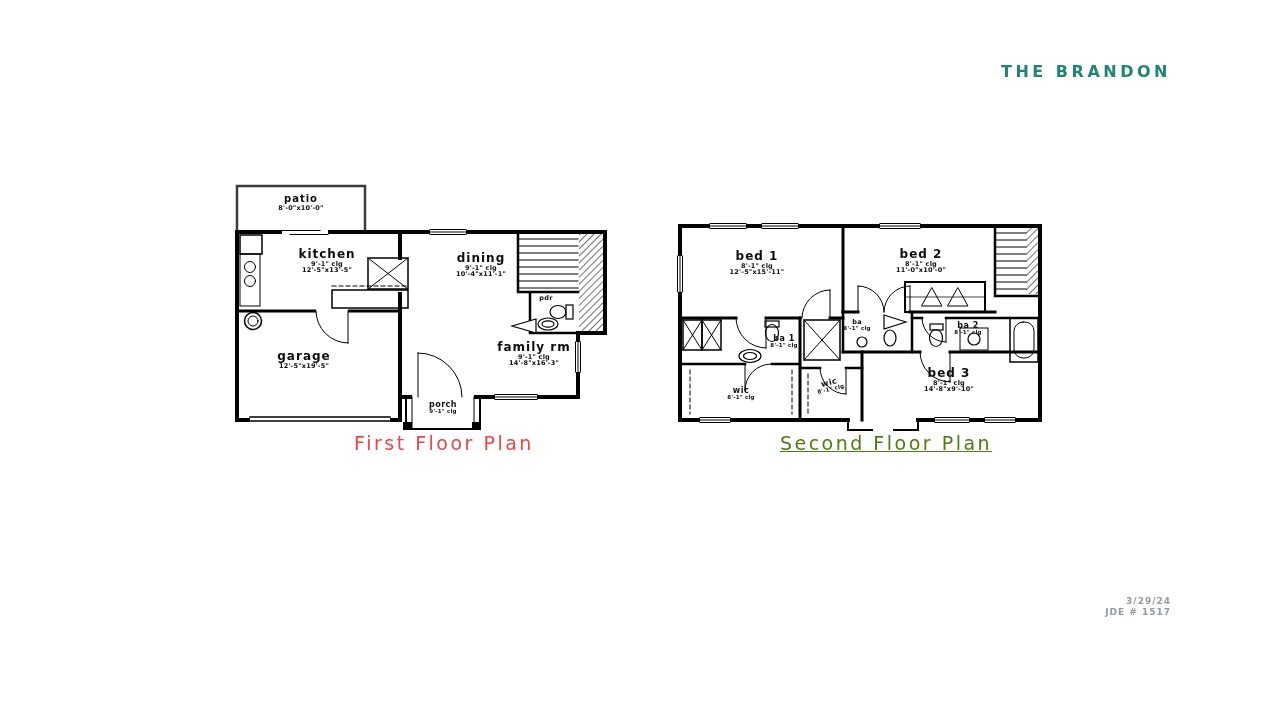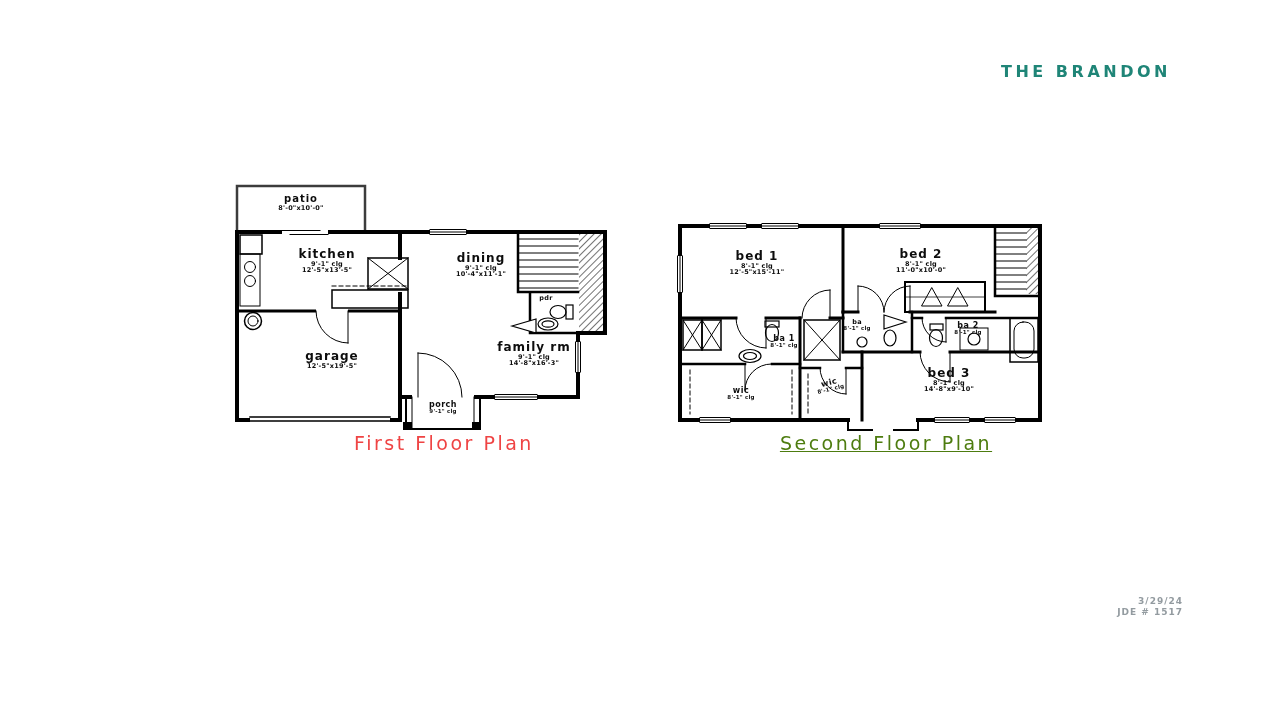--- a/index.html
+++ b/index.html
@@ -208,21 +208,21 @@
   <div class="plan-label" style="left:327px;top:261px">
     <div class="rname">kitchen</div>
     <div class="rsub">9'-1" clg</div>
     <div class="rsub">12'-5"x13'-5"</div>
   </div>
   <div class="plan-label" style="left:481px;top:265px">
     <div class="rname">dining</div>
     <div class="rsub">9'-1" clg</div>
     <div class="rsub">10'-4"x11'-1"</div>
   </div>
-  <div class="plan-label" style="left:332px;top:360px">
+  <div class="plan-label" style="left:304px;top:360px">
     <div class="rname">garage</div>
     <div class="rsub">12'-5"x19'-5"</div>
   </div>
   <div class="plan-label" style="left:534px;top:354px">
     <div class="rname">family rm</div>
     <div class="rsub">9'-1" clg</div>
     <div class="rsub">14'-8"x16'-3"</div>
   </div>
   <div class="plan-label" style="left:443px;top:408px">
     <div class="rname sm">porch</div>
@@ -263,18 +263,18 @@
     <div class="rname sm">wic</div>
     <div class="rsub xs">8'-1" clg</div>
   </div>
   <div class="plan-label" style="left:949px;top:380px">
     <div class="rname">bed 3</div>
     <div class="rsub">8'-1" clg</div>
     <div class="rsub">14'-8"x9'-10"</div>
   </div>
   <div class="plan-caption" style="left: 886px; top: 443px; color: #4d7c0f; text-decoration: underline;">Second Floor Plan</div>
 
-  <div class="footer-note" style="right:97px;top:596px">
+  <div class="footer-note" style="right:109px;top:596px">
     <div>3/29/24</div>
     <div>JDE # 1517</div>
   </div>
 
 </div>
 
 </body></html>

